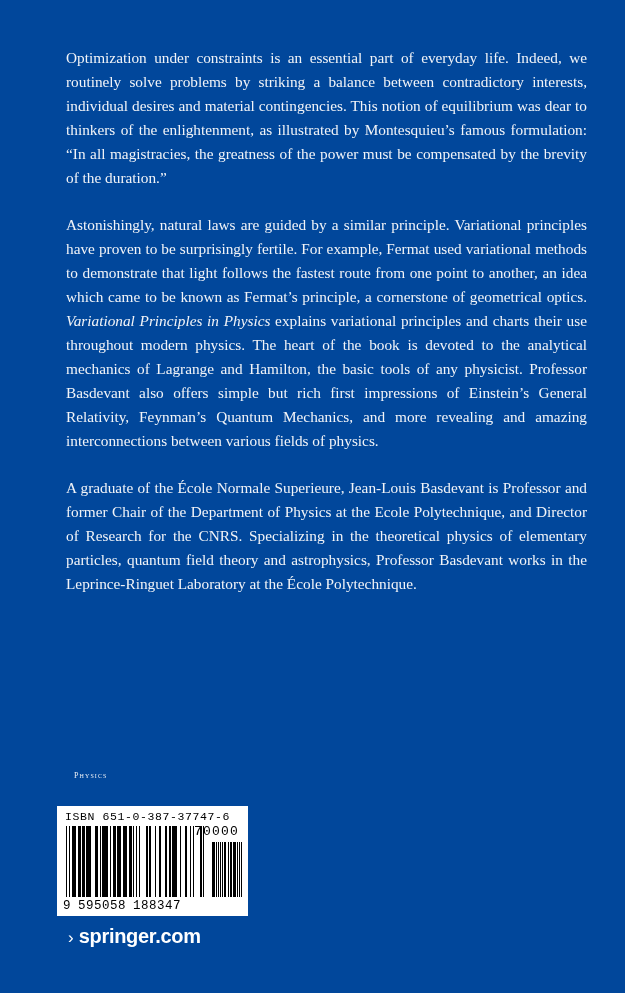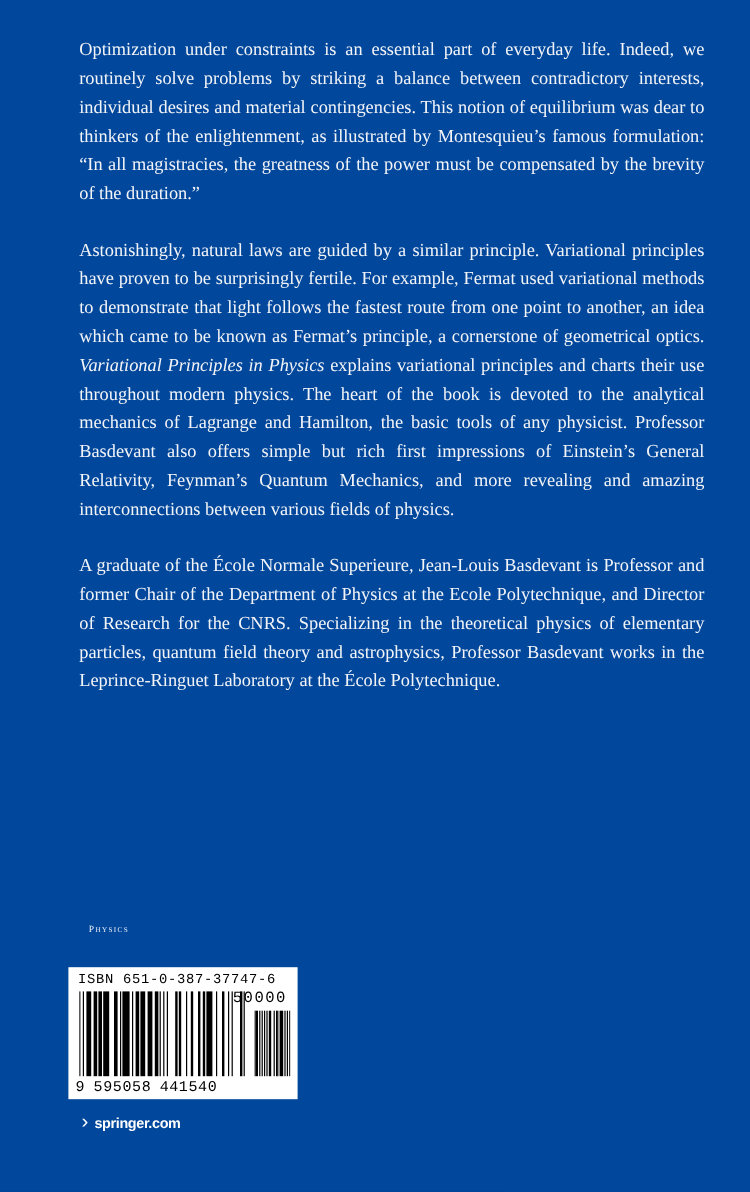--- a/index.html
+++ b/index.html
@@ -17,21 +17,21 @@
 
   .cover {
     position: absolute;
     inset: 0;
     background: #01479b;
   }
 
   .blurb {
     position: absolute;
     left: 66px;
-    top: 30px;
+    top: 46px;
     width: 521px;
   }
 
   .para {
     color: #f2f4f8;
     font-family: "Liberation Serif", serif;
     font-size: 15.3px;
     line-height: 24.1px;
     text-align: justify;
     text-justify: inter-word;
@@ -134,21 +134,21 @@
   }
   .springer .chev {
     font-family: "Liberation Sans", sans-serif;
     font-size: 17px;
     font-weight: 400;
     margin-right: 5px;
     line-height: 1;
   }
   .springer .word {
     font-family: "Liberation Sans", sans-serif;
-    font-size: 12px;
+    font-size: 20px;
     font-weight: bold;
     letter-spacing: -0.3px;
     line-height: 1;
   }
 </style>
 </head>
 <body>
 
 <div class="cover">
 
@@ -159,21 +159,21 @@
     <p class="para"><span>Astonishingly, natural laws are guided by a similar principle. Variational principles have proven to be surprisingly fertile. For example, Fermat used variational methods to demonstrate that light follows the fastest route from one point to another, an idea which came to be known as Fermat’s principle, a cornerstone of geometrical optics. </span><span class="ital">Variational Principles in Physics</span><span> explains variational principles and charts their use throughout modern physics. The heart of the book is devoted to the analytical mechanics of Lagrange and Hamilton, the basic tools of any physicist. Professor Basdevant also offers simple but rich first impressions of Einstein’s General Relativity, Feynman’s Quantum Mechanics, and more revealing and amazing interconnections between various fields of physics.</span></p>
 
     <p class="para">A graduate of the École Normale Superieure, Jean-Louis Basdevant is Professor and former Chair of the Department of Physics at the Ecole Polytechnique, and Director of Research for the CNRS. Specializing in the theoretical physics of elementary particles, quantum field theory and astrophysics, Professor Basdevant works in the Leprince-Ringuet Laboratory at the École Polytechnique.</p>
 
   </div>
 
   <div class="subject">Physics</div>
 
   <div class="barcode-box">
     <div class="bc-isbn">ISBN 651-0-387-37747-6</div>
-    <div class="bc-addon-num">50000</div>
+    <div class="bc-addon-num">70000</div>
     <div class="bc-main-bars">
         <span class="bar" style="width:1.463px"></span>
         <span class="bar sp" style="width:1.463px"></span>
         <span class="bar" style="width:1.463px"></span>
         <span class="bar sp" style="width:1.463px"></span>
         <span class="bar" style="width:4.389px"></span>
         <span class="bar sp" style="width:1.463px"></span>
         <span class="bar" style="width:2.926px"></span>
         <span class="bar sp" style="width:1.463px"></span>
         <span class="bar" style="width:2.926px"></span>
@@ -254,21 +254,21 @@
         <span class="bar" style="width:1.277px"></span>
         <span class="bar sp" style="width:0.638px"></span>
         <span class="bar" style="width:0.638px"></span>
         <span class="bar sp" style="width:0.638px"></span>
         <span class="bar" style="width:0.638px"></span>
         <span class="bar sp" style="width:1.915px"></span>
         <span class="bar" style="width:1.277px"></span>
         <span class="bar sp" style="width:0.638px"></span>
         <span class="bar" style="width:0.638px"></span>
       </div>
-    <div class="bc-ean"><span class="g g1">9</span><span class="g g2">595058</span><span class="g">441540</span></div>
+    <div class="bc-ean"><span class="g g1">9</span><span class="g g2">595058</span><span class="g">188347</span></div>
   </div>
 
   <div class="springer">
     <span class="chev">›</span>
     <span class="word">springer.com</span>
   </div>
 
 </div>
 
 </body></html>

